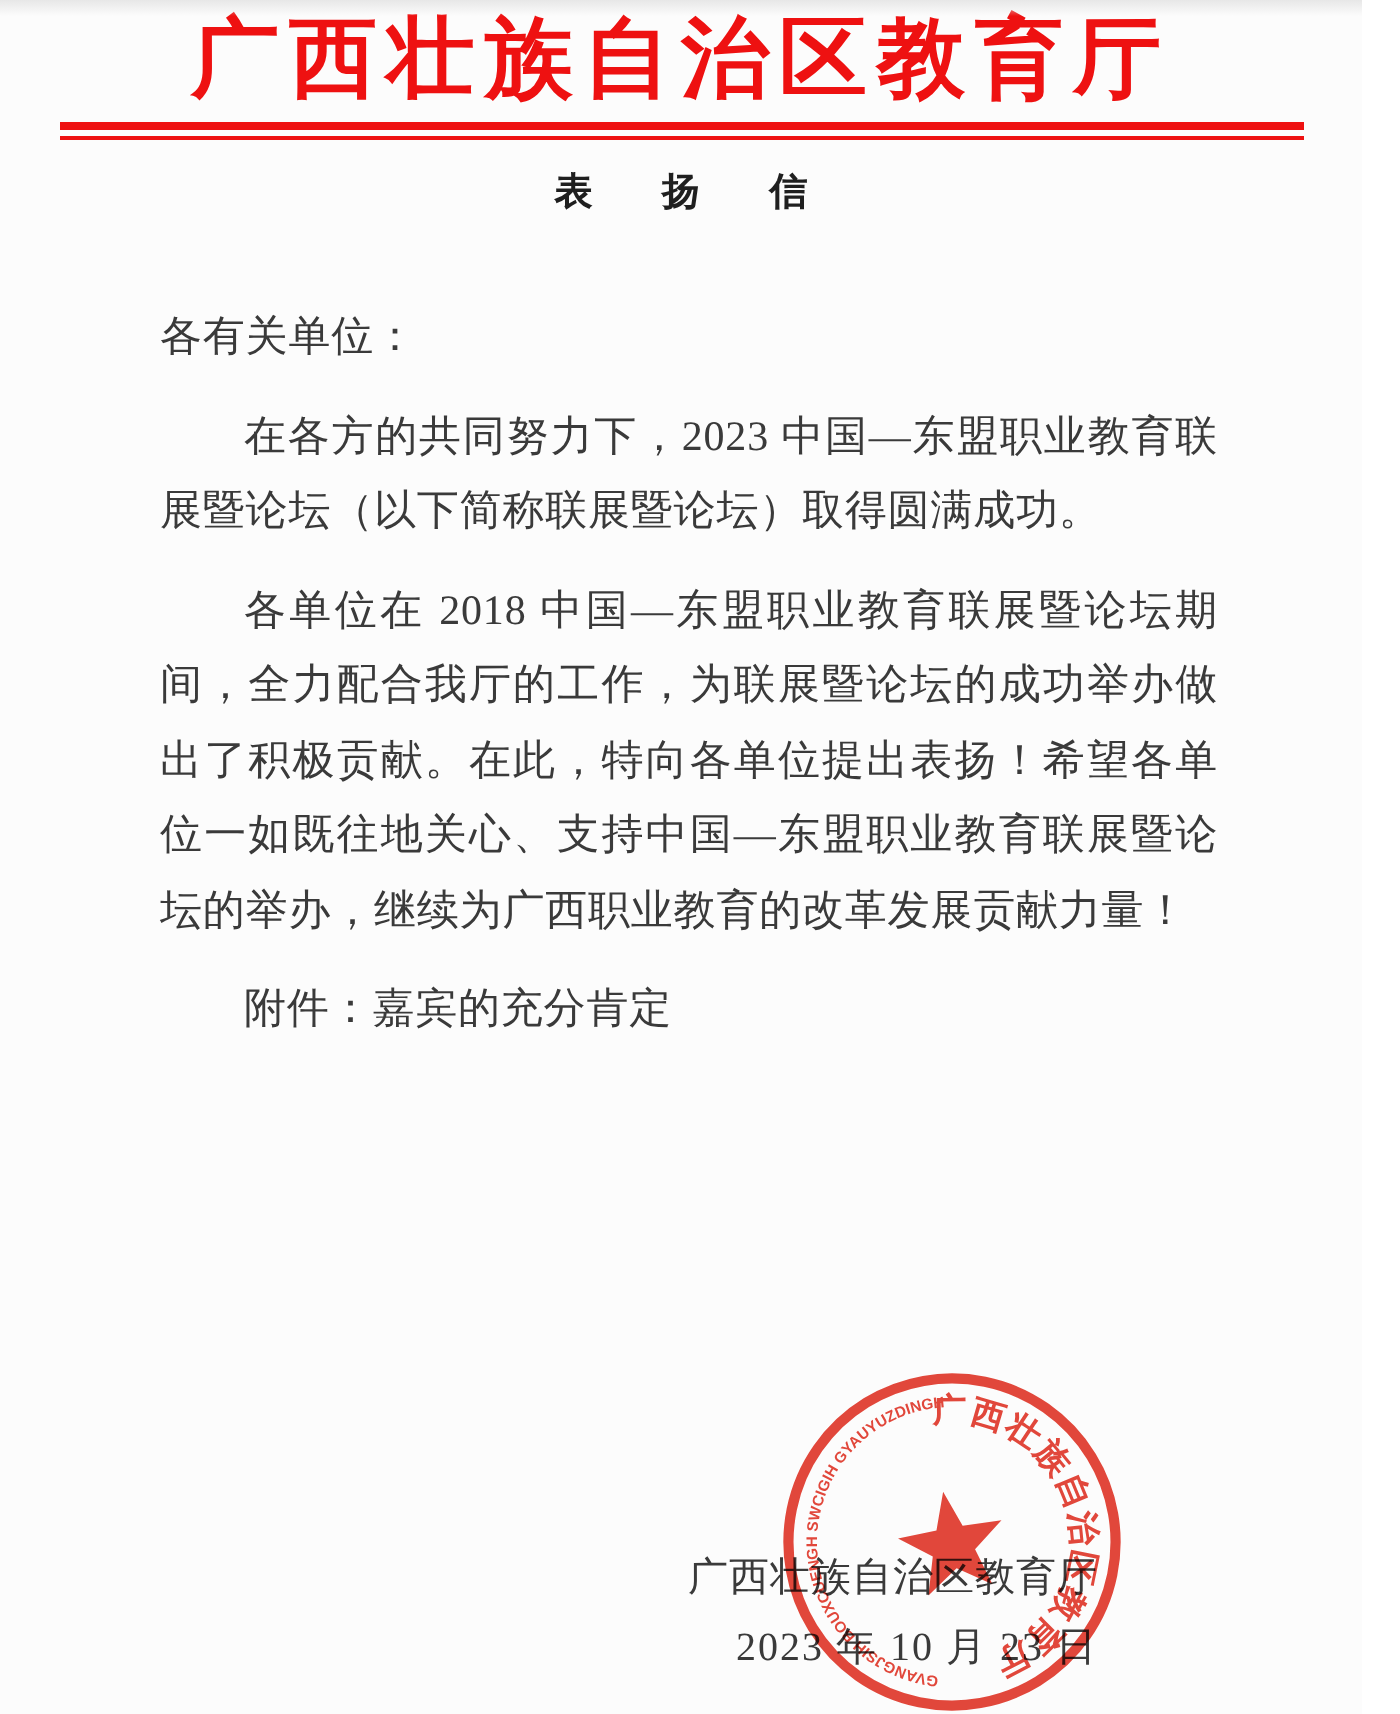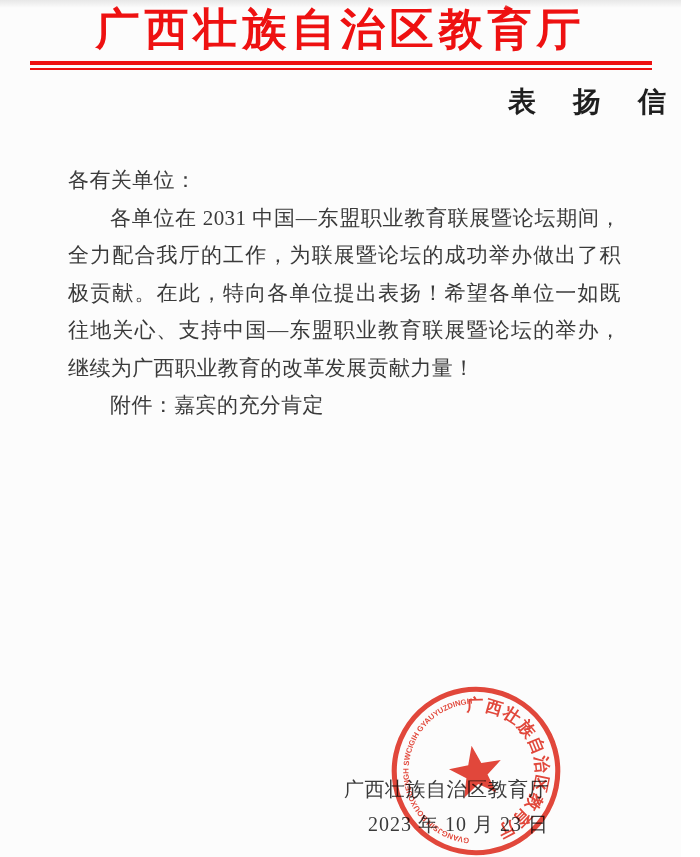--- a/index.html
+++ b/index.html
@@ -22,30 +22,30 @@
     padding-top:5px;text-align:center;
     font-size:44px;line-height:1.12;font-weight:bold;
     color:var(--accent);letter-spacing:5px;
   }
   .double-rule{
     width:622px;margin:7px auto 0;height:3px;
     border-top:4px solid var(--accent);
     border-bottom:2px solid var(--accent);
   }
   .letter-title{
-    margin:13px 0 0;text-align:right;
-    font-size:28px;font-weight:600;color:#1f1f1f;
+    margin:13px 0 0;text-align:center;
+    font-size:19px;font-weight:600;color:#1f1f1f;
     letter-spacing:15px;text-indent:15px;
   }
   .letter-body{
     margin:41px 60px 0 68px;
     font-size:21px;line-height:37.5px;letter-spacing:0.4px;
     color:var(--ink);text-align:justify;
   }
-  .letter-body p{margin:0;}
+  .letter-body p{margin:12px;}
   .para{text-indent:2em;}
   .attachment{margin-top:20px;}
   .sign-block{
     position:absolute;top:779px;right:132px;text-align:right;
     font-size:20px;color:var(--ink);
   }
   .sign-org{letter-spacing:0.5px;line-height:20px;}
   .sign-date{margin-top:15px;letter-spacing:1px;line-height:20px;}
   .seal{
     position:absolute;left:384px;top:679px;width:184px;height:184px;
@@ -70,21 +70,22 @@
 
   <div class="letterhead">
     <div class="org-name">广西壮族自治区教育厅</div>
     <div class="double-rule"></div>
   </div>
 
   <h1 class="letter-title">表 扬 信</h1>
 
   <div class="letter-body">
     <p class="salutation">各有关单位：</p>
-    <p class="para">各单位在 2031 中国—东盟职业教育联展暨论坛期间，全力配合我厅的工作，为联展暨论坛的成功举办做出了积极贡献。在此，特向各单位提出表扬！希望各单位一如既往地关心、支持中国—东盟职业教育联展暨论坛的举办，继续为广西职业教育的改革发展贡献力量！</p>
+    <p class="para">在各方的共同努力下，2023 中国—东盟职业教育联展暨论坛（以下简称联展暨论坛）取得圆满成功。</p>
+    <p class="para">各单位在 2018 中国—东盟职业教育联展暨论坛期间，全力配合我厅的工作，为联展暨论坛的成功举办做出了积极贡献。在此，特向各单位提出表扬！希望各单位一如既往地关心、支持中国—东盟职业教育联展暨论坛的举办，继续为广西职业教育的改革发展贡献力量！</p>
     <p class="para attachment">附件：嘉宾的充分肯定</p>
   </div>
 
   <div class="sign-block">
     <div class="sign-org">广西壮族自治区教育厅</div>
     <div class="sign-date">2023 年 10 月 23 日</div>
   </div>
 
   <svg class="seal" viewBox="0 0 180 180" aria-hidden="true">
     <defs>

